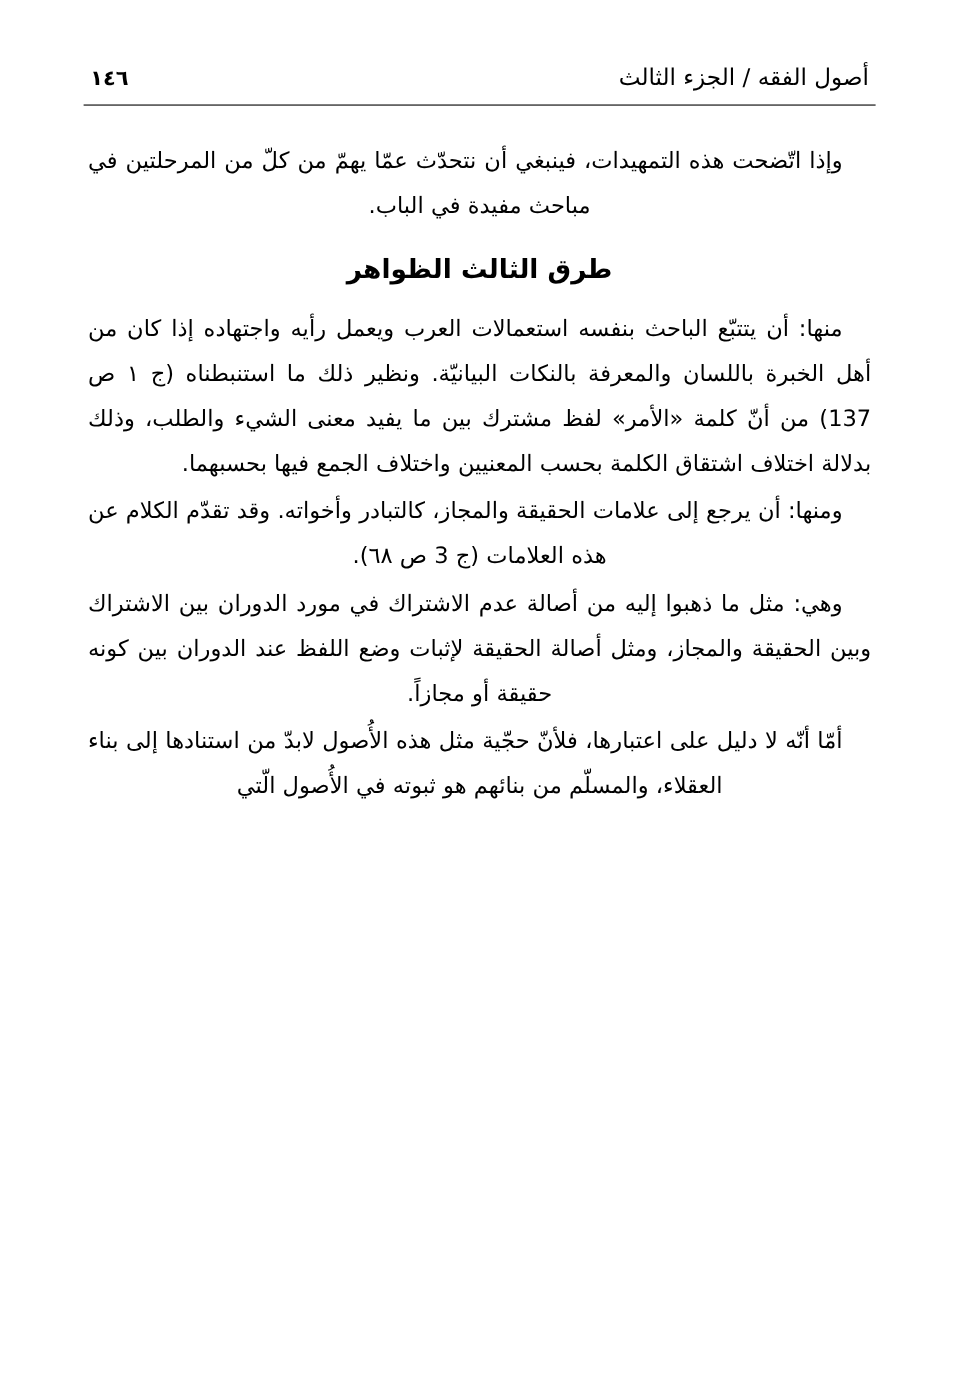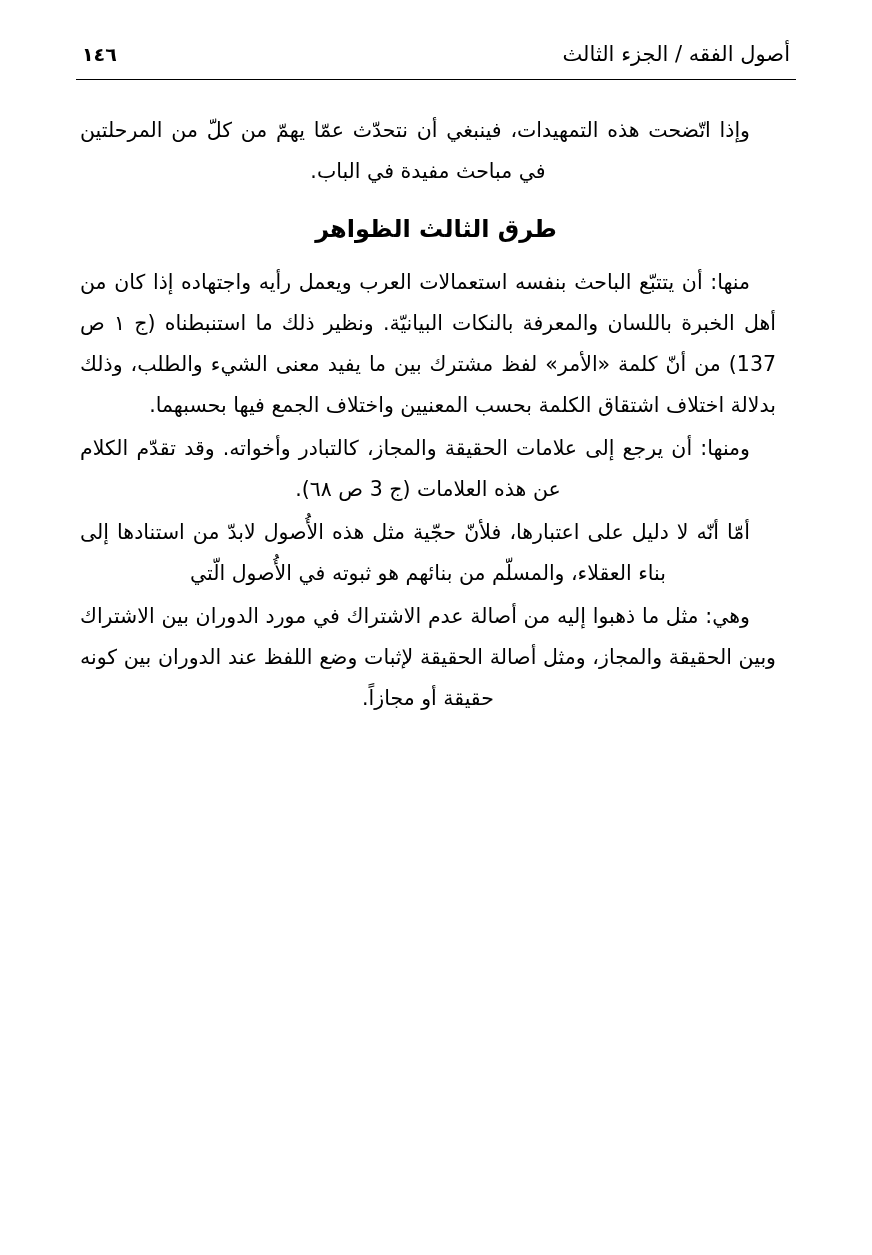--- a/index.html
+++ b/index.html
@@ -12,21 +12,21 @@
     height: 1255px;
     font-family: "DejaVu Sans", sans-serif;
     color: #000000;
     position: relative;
     overflow: hidden;
   }
   .page {
     width: 872px;
     height: 1255px;
     box-sizing: border-box;
-    padding: 38px 74px 40px 74px;
+    padding: 54px 74px 40px 74px;
     position: relative;
   }
   
   .header {
     display: flex;
     flex-direction: row-reverse;
     justify-content: space-between;
     align-items: baseline;
     direction: rtl;
     padding: 0 8px 0 8px;
@@ -48,21 +48,21 @@
   }
   
   .content {
     direction: rtl;
     text-align: justify;
     text-justify: inter-word;
     margin-top: 30px;
     padding: 0 6px;
   }
   p.para {
-    margin: 0 16px 2px 0;
+    margin: 0 0 2px 0;
     font-size: 20.5px;
     line-height: 41px;
     text-align: justify;
     text-align-last: center;
   }
   p.para.last-right {
     text-align-last: right;
   }
   p.indent {
     text-indent: 26px;
@@ -92,18 +92,18 @@
 
     <h2 class="section-heading">طرق الثالث الظواهر</h2>
 
 
     <p class="para indent last-right">منها: أن يتتبّع الباحث بنفسه استعمالات العرب ويعمل رأيه واجتهاده إذا كان من أهل الخبرة باللسان والمعرفة بالنكات البيانيّة. ونظير ذلك ما استنبطناه (ج ١ ص 137) من أنّ كلمة «الأمر» لفظ مشترك بين ما يفيد معنى الشيء والطلب، وذلك بدلالة اختلاف اشتقاق الكلمة بحسب المعنيين واختلاف الجمع فيها بحسبهما.</p>
 
     <p class="para indent">ومنها: أن يرجع إلى علامات الحقيقة والمجاز، كالتبادر وأخواته. وقد تقدّم الكلام عن هذه العلامات (ج 3 ص ٦٨).</p>
 
 
 
+    <p class="para indent">وهي: مثل ما ذهبوا إليه من أصالة عدم الاشتراك في مورد الدوران بين الاشتراك وبين الحقيقة والمجاز، ومثل أصالة الحقيقة لإثبات وضع اللفظ عند الدوران بين كونه حقيقة أو مجازاً.</p>
+
     <p class="para indent">أمّا أنّه لا دليل على اعتبارها، فلأنّ حجّية مثل هذه الأُصول لابدّ من استنادها إلى بناء العقلاء، والمسلّم من بنائهم هو ثبوته في الأُصول الّتي</p>
-
-    <p class="para indent">وهي: مثل ما ذهبوا إليه من أصالة عدم الاشتراك في مورد الدوران بين الاشتراك وبين الحقيقة والمجاز، ومثل أصالة الحقيقة لإثبات وضع اللفظ عند الدوران بين كونه حقيقة أو مجازاً.</p>
 
   </div>
 </div>
 
 </body></html>

